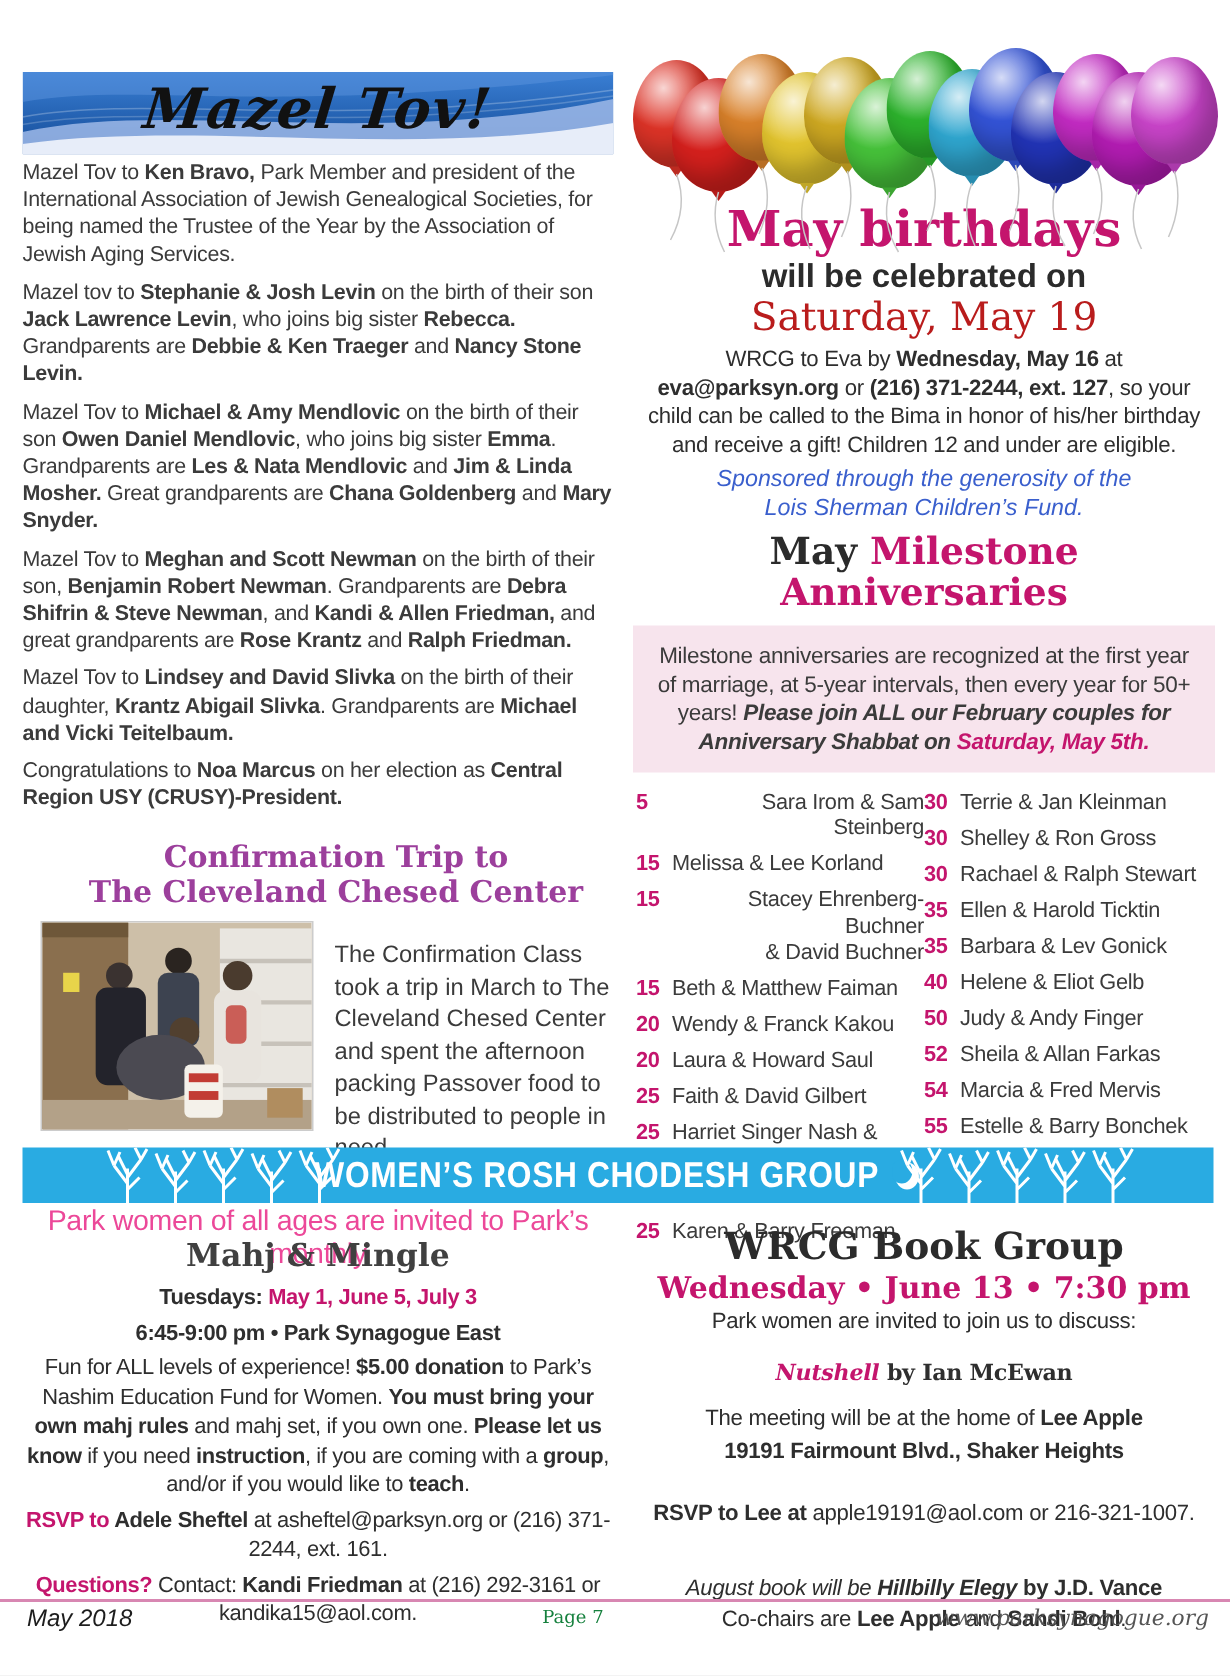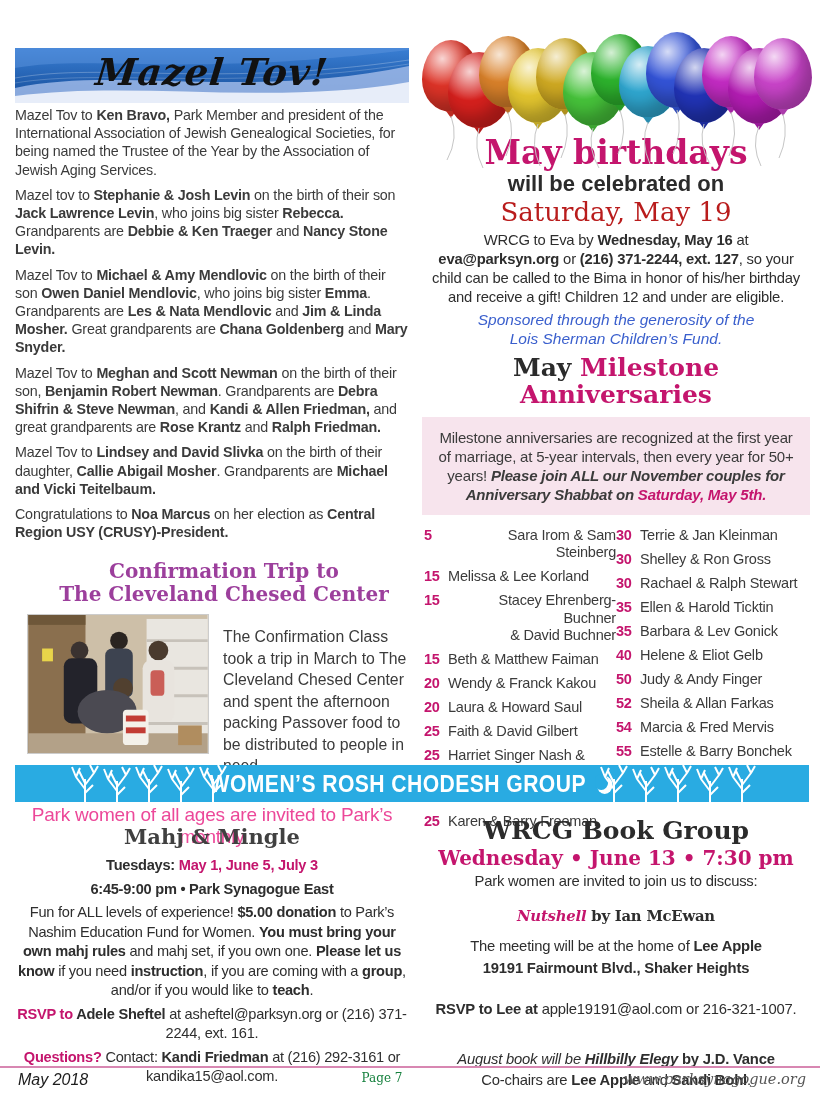--- a/index.html
+++ b/index.html
@@ -128,21 +128,21 @@
       <path d="M0 35 C 90 20 210 44 394 16" stroke="#ffffff" stroke-opacity=".2" fill="none"></path>
     </svg>
     <div class="mazel-title">Mazel Tov!</div>
   </div>
 
   <div class="mazel-text">
     <p><span>Mazel Tov to </span><span class="b">Ken Bravo,</span><span> Park Member and president of the International Association of Jewish Genealogical Societies, for being named the Trustee of the Year by the Association of Jewish Aging Services.</span></p>
     <p><span>Mazel tov to </span><span class="b">Stephanie &amp; Josh Levin</span><span> on the birth of their son </span><span class="b">Jack Lawrence Levin</span><span>, who joins big sister </span><span class="b">Rebecca.</span><span> Grandparents are </span><span class="b">Debbie &amp; Ken Traeger</span><span> and </span><span class="b">Nancy Stone Levin.</span></p>
     <p><span>Mazel Tov to </span><span class="b">Michael &amp; Amy Mendlovic</span><span> on the birth of their son </span><span class="b">Owen Daniel Mendlovic</span><span>, who joins big sister </span><span class="b">Emma</span><span>. Grandparents are </span><span class="b">Les &amp; Nata Mendlovic</span><span> and </span><span class="b">Jim &amp; Linda Mosher.</span><span> Great grandparents are </span><span class="b">Chana Goldenberg</span><span> and </span><span class="b">Mary Snyder.</span></p>
     <p><span>Mazel Tov to </span><span class="b">Meghan and Scott Newman</span><span> on the birth of their son, </span><span class="b">Benjamin Robert Newman</span><span>.  Grandparents are </span><span class="b">Debra Shifrin &amp; Steve Newman</span><span>, and </span><span class="b">Kandi &amp; Allen Friedman,</span><span> and great grandparents are </span><span class="b">Rose Krantz</span><span> and </span><span class="b">Ralph Friedman.</span></p>
-    <p><span>Mazel Tov to </span><span class="b">Lindsey and David Slivka</span><span> on the birth of their daughter, </span><span class="b">Callie Abigail Mosher</span><span>. Grandparents are </span><span class="b">Michael and Vicki Teitelbaum.</span></p>
+    <p><span>Mazel Tov to </span><span class="b">Lindsey and David Slivka</span><span> on the birth of their daughter, </span><span class="b">Krantz Abigail Slivka</span><span>. Grandparents are </span><span class="b">Michael and Vicki Teitelbaum.</span></p>
     <p><span>Congratulations to </span><span class="b">Noa Marcus</span><span> on her election as </span><span class="b">Central Region USY (CRUSY)-President.</span></p>
   </div>
 
   <div class="conf-block">
     <p class="conf-title">Confirmation Trip to</p>
     <p class="conf-title">The Cleveland Chesed Center</p>
     <div class="conf-row">
       <svg class="conf-photo" viewBox="0 0 182 140">
         <rect width="182" height="140" fill="#cdbfa8"></rect>
         <rect x="0" y="0" width="58" height="140" fill="#8a6f4e"></rect>
@@ -210,21 +210,21 @@
 
     <h1 class="h-birthdays">May birthdays</h1>
     <div class="h-celebrated">will be celebrated on</div>
     <div class="h-maydate">Saturday, May 19</div>
     <p class="p-rsvp"><span>WRCG to Eva by </span><span class="b">Wednesday, May 16</span><span> at </span><span class="b">eva@parksyn.org</span><span> or </span><span class="b">(216) 371-2244, ext. 127</span><span>, so your child can be called to the Bima in honor of his/her birthday and receive a gift!  Children 12 and under are eligible.</span></p>
     <p class="p-sponsor">Sponsored through the generosity of the</p>
     <p class="p-sponsor" style="margin-top:0;">Lois Sherman Children’s Fund.</p>
 
     <h2 class="h-milestone"><span>May </span><span class="pink">Milestone Anniversaries</span></h2>
 
-    <div class="pink-box"><span>Milestone anniversaries are recognized at the first year of marriage, at 5-year intervals, then every year for 50+ years! </span><span class="b i">Please join ALL our November couples for Anniversary Shabbat on </span><span class="b i" style="color: rgb(196, 21, 109);">Saturday, May 5th.</span></div>
+    <div class="pink-box"><span>Milestone anniversaries are recognized at the first year of marriage, at 5-year intervals, then every year for 50+ years! </span><span class="b i">Please join ALL our February couples for Anniversary Shabbat on </span><span class="b i" style="color: rgb(196, 21, 109);">Saturday, May 5th.</span></div>
 
     <div class="ann-cols">
       <ul class="ann-col left">
         <li>
             <span class="yrs">5</span>
             <span class="nm">Sara Irom &amp; Sam Steinberg</span>
           </li>
         <li>
             <span class="yrs">15</span>
             <span class="nm">Melissa &amp; Lee Korland</span>

